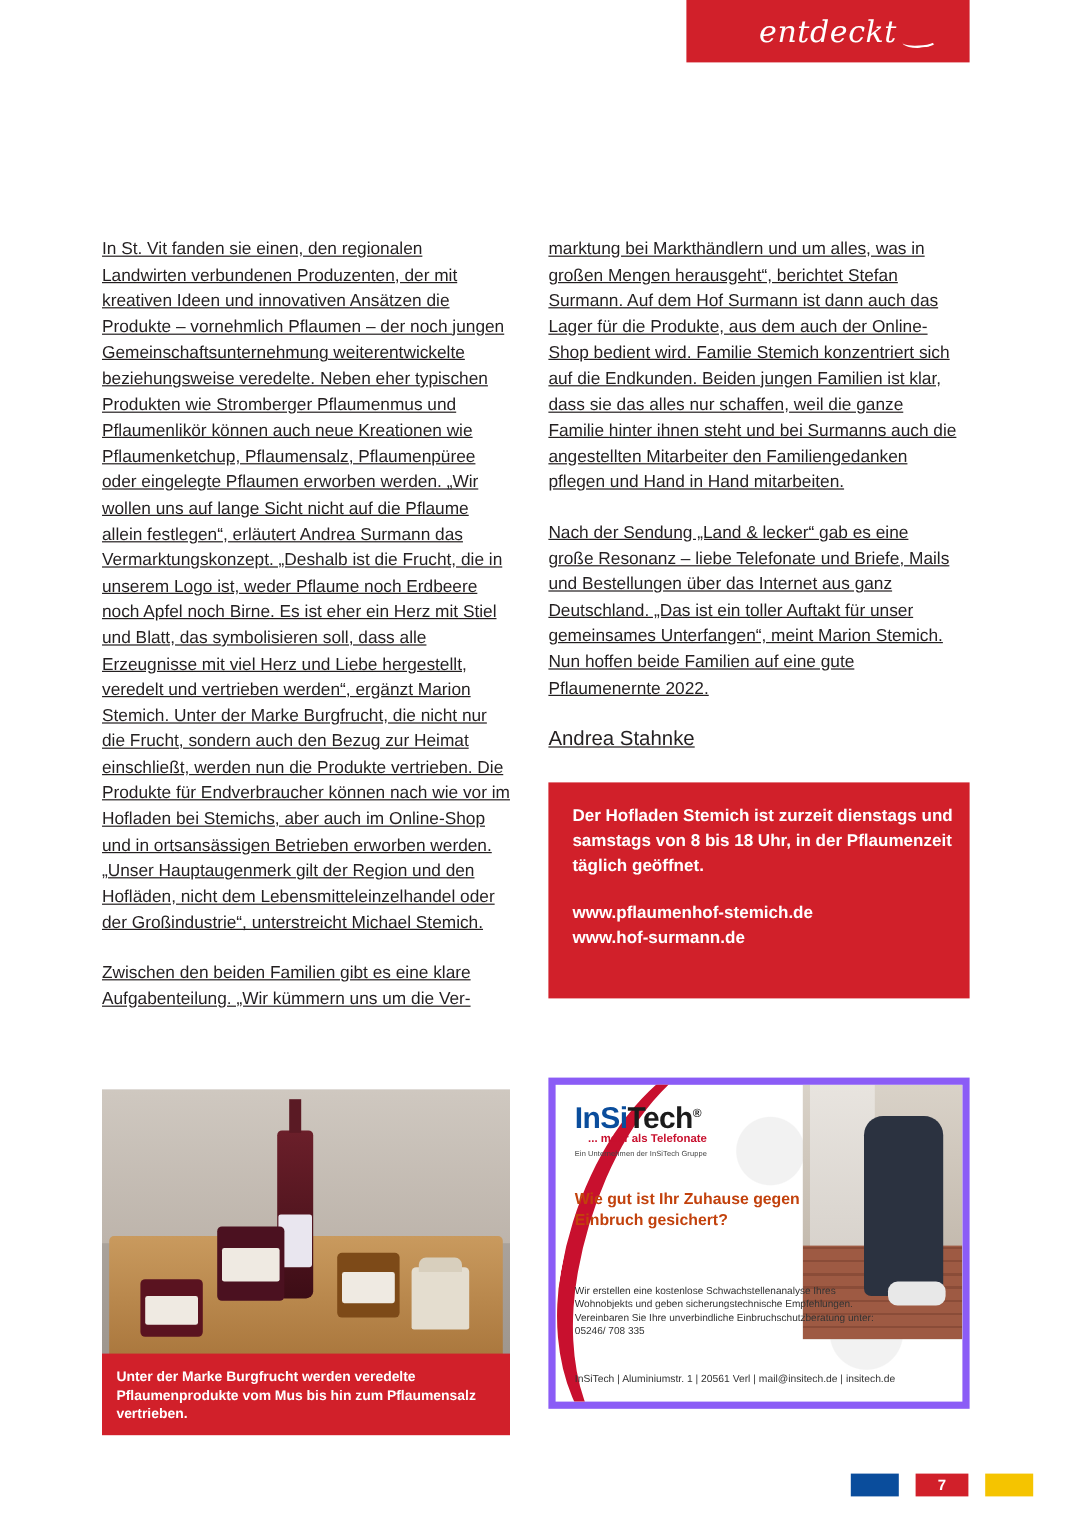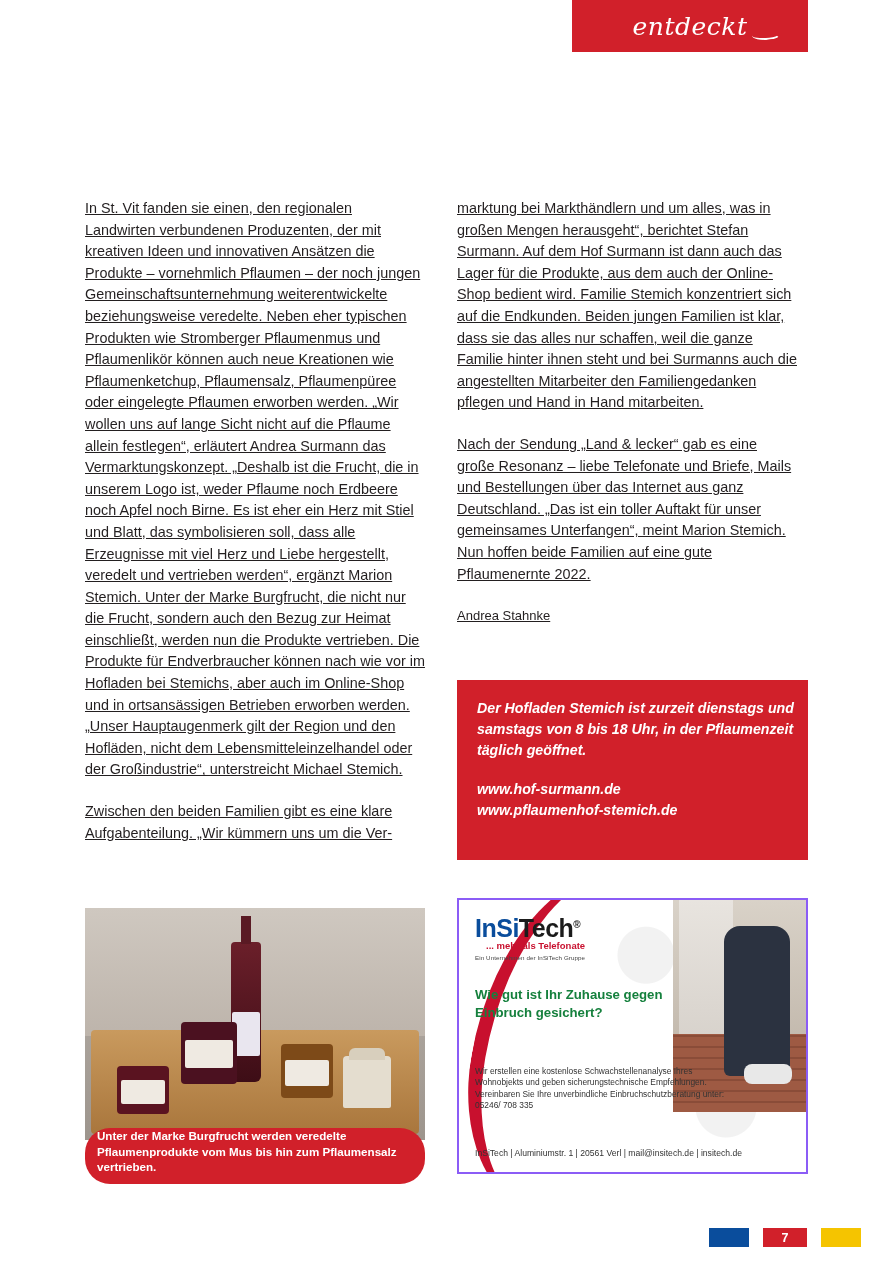--- a/index.html
+++ b/index.html
@@ -66,36 +66,35 @@
   .col-right { left: 457px; }
 
   .col p {
     margin: 0 0 20px 0;
     text-decoration: underline;
   }
   .col p:last-child { margin-bottom: 0; }
 
   .signature {
     margin: 0;
-    font-size: 13px;
+    font-size: 17px;
     line-height: 21.6px;
   }
 
   
   .infobox {
     position: absolute;
     left: 457px;
-    top: 680px;
+    top: 652px;
     width: 351px;
     height: 180px;
     background: #d1202a;
     color: #ffffff;
     box-sizing: border-box;
     padding: 18px 7px 16px 20px;
-    font-style: italic;
   }
   .infobox .lead {
     margin: 0 0 18px 0;
     font-size: 14.2px;
     line-height: 21px;
     font-weight: bold;
   }
   .infobox .links {
     font-size: 14.2px;
     line-height: 21px;
@@ -186,36 +185,35 @@
     border-radius: 6px 6px 0 0;
   }
   .caption {
     position: absolute;
     left: 85px;
     top: 1128px;
     width: 340px;
     box-sizing: border-box;
     background: #d1202a;
     color: #ffffff;
-    padding: 0 12px 9px 12px;
+    padding: 12px 12px 9px 12px;
     font-size: 11.6px;
     line-height: 15.5px;
     font-weight: bold;
-    border-radius: 25px;
   }
 
   
   .ad {
     position: absolute;
     left: 457px;
     top: 898px;
     width: 351px;
     height: 276px;
     background: #ffffff;
-    border: 2px solid #8b5cf6;
+    border: 6px solid #8b5cf6;
     box-sizing: border-box;
     overflow: hidden;
   }
   .ad .hexes {
     position: absolute;
     right: 0; top: 0; width: 200px; height: 276px;
     background:
       radial-gradient(circle at 20% 20%, #f2f2f2 0 28px, transparent 29px),
       radial-gradient(circle at 60% 75%, #f2f2f2 0 30px, transparent 31px);
   }
@@ -261,21 +259,21 @@
   .ad .logo .name .blue { color: #0a4d9c; }
   .ad .logo .name sup { font-size: 10px; vertical-align: super; }
   .ad .logo .tag {
     font-size: 9.5px; color: #c8102e; text-align: right; margin-top: -3px; font-weight: bold;
   }
   .ad .logo .sub {
     font-size: 6.2px; color: #444; margin-top: 3px; letter-spacing: 0.1px;
   }
   .ad .headline {
     position: absolute; left: 16px; top: 86px; width: 210px;
-    font-size: 13.2px; font-weight: bold; line-height: 17.5px; color: #15803d;
+    font-size: 13.2px; font-weight: bold; line-height: 17.5px; color: #c2410c;
   }
   .ad .para1 {
     position: absolute; left: 16px; top: 134px; width: 240px;
     font-size: 8.4px; line-height: 11.4px; color: #333;
   }
   .ad .para2 {
     position: absolute; left: 16px; top: 166px; width: 252px;
     font-size: 8.4px; line-height: 11.4px; color: #333;
   }
   .ad .footer {
@@ -324,22 +322,22 @@
 
 <div class="col col-right">
   <p>marktung bei Markthändlern und um alles, was in großen Mengen herausgeht“, berichtet Stefan Surmann. Auf dem Hof Surmann ist dann auch das Lager für die Produkte, aus dem auch der Online-Shop bedient wird. Familie Stemich konzentriert sich auf die Endkunden. Beiden jungen Familien ist klar, dass sie das alles nur schaffen, weil die ganze Familie hinter ihnen steht und bei Surmanns auch die angestellten Mitarbeiter den Familiengedanken pflegen und Hand in Hand mitarbeiten.</p>
   <p>Nach der Sendung „Land &amp; lecker“ gab es eine große Resonanz – liebe Telefonate und Briefe, Mails und Bestellungen über das Internet aus ganz Deutschland. „Das ist ein toller Auftakt für unser gemeinsames Unterfangen“, meint Marion Stemich. Nun hoffen beide Familien auf eine gute Pflaumenernte 2022.</p>
   <p class="signature">Andrea Stahnke</p>
 </div>
 
 <div class="infobox">
   <p class="lead">Der Hofladen Stemich ist zurzeit dienstags und samstags von 8 bis 18 Uhr, in der Pflaumenzeit täglich geöffnet.</p>
   <div class="links">
+    <span>www.pflaumenhof-stemich.de</span>
     <span>www.hof-surmann.de</span>
-    <span>www.pflaumenhof-stemich.de</span>
   </div>
 </div>
 
 <div class="photo">
   <div class="wall"></div>
   <div class="board"></div>
   <div class="bottle"></div>
   <div class="bottle-label"></div>
   <div class="jar j1"></div>
   <div class="jar-lab l1"></div>

